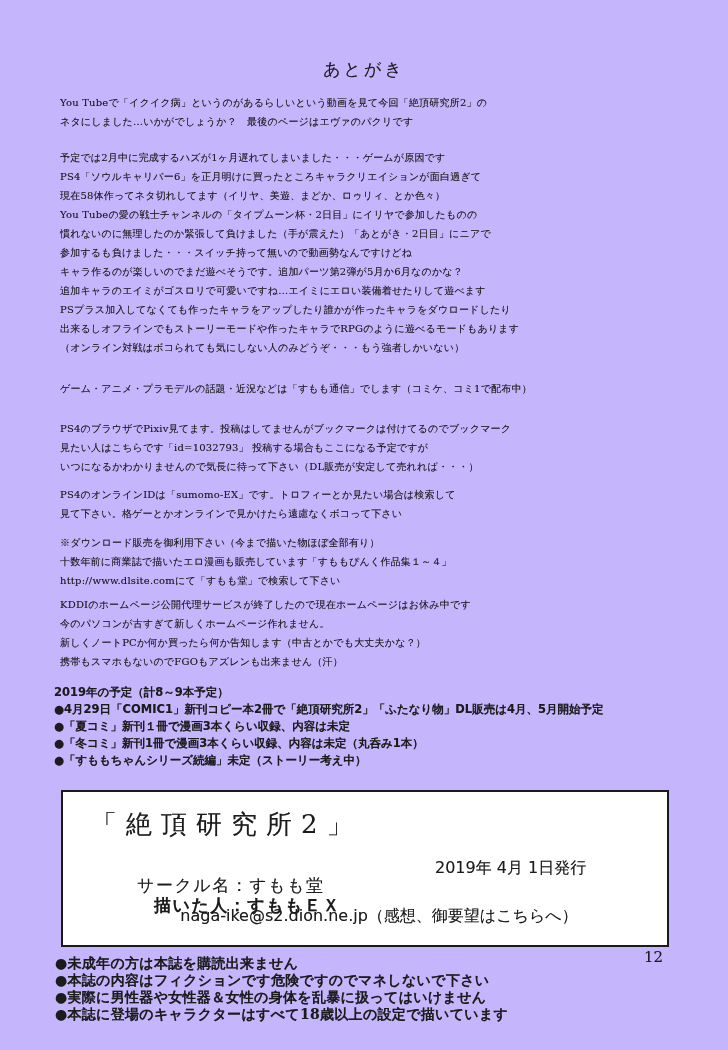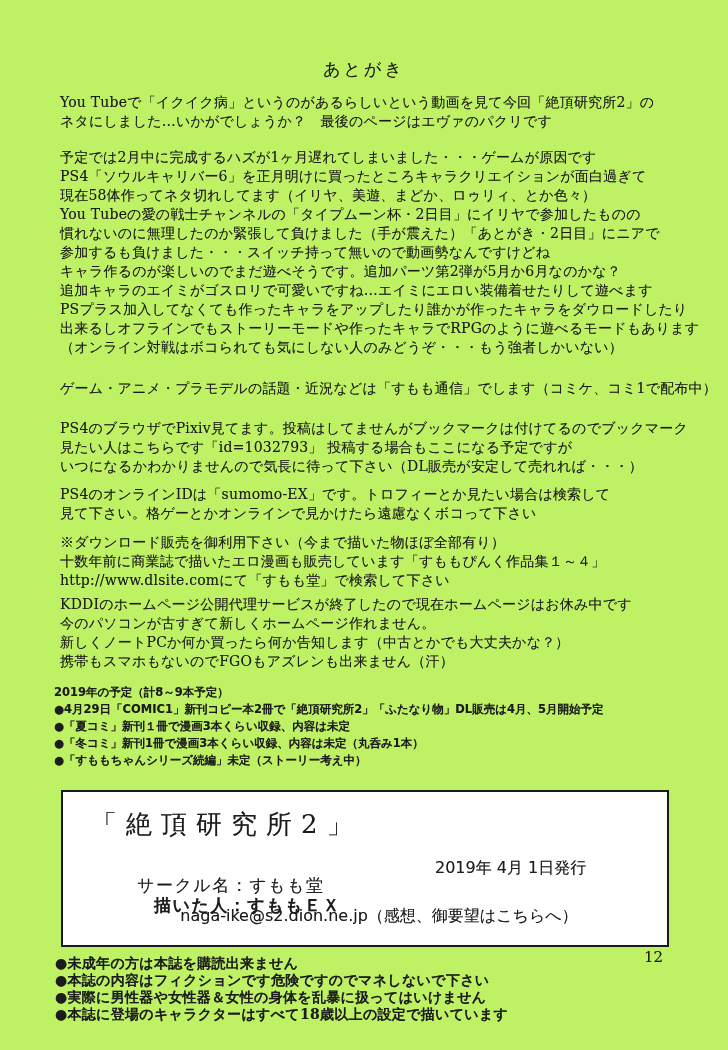--- a/index.html
+++ b/index.html
@@ -1,33 +1,33 @@
 <!DOCTYPE html>
 <html><head>
 <meta charset="utf-8">
 <style>
   html,body { margin:0; padding:0; background:#ffffff; }
   .page {
     position:relative;
     width:728px; height:1050px;
-    background:#bef264;
+    background:#c4b5fd;
     font-family:"DejaVu Serif","Liberation Serif",serif;
     color:#1c1c1c;
     overflow:hidden;
     text-shadow:0 0 0.6px rgba(30,30,30,0.45);
   }
   .page-title {
     position:absolute; top:58px; left:0; width:728px;
     text-align:center;
     font-size:17px; letter-spacing:3px; font-weight:500;
   }
   .block { position:absolute; left:60px; }
   .line {
     white-space:nowrap;
-    font-size:14px;
+    font-size:10px;
     line-height:19px;
     letter-spacing:0.2px;
   }
   .schedule {
     position:absolute; left:54px; top:684px;
     font-family:"DejaVu Sans","Liberation Sans",sans-serif;
     font-weight:600;
   }
   .schedule .sline {
     white-space:nowrap;

